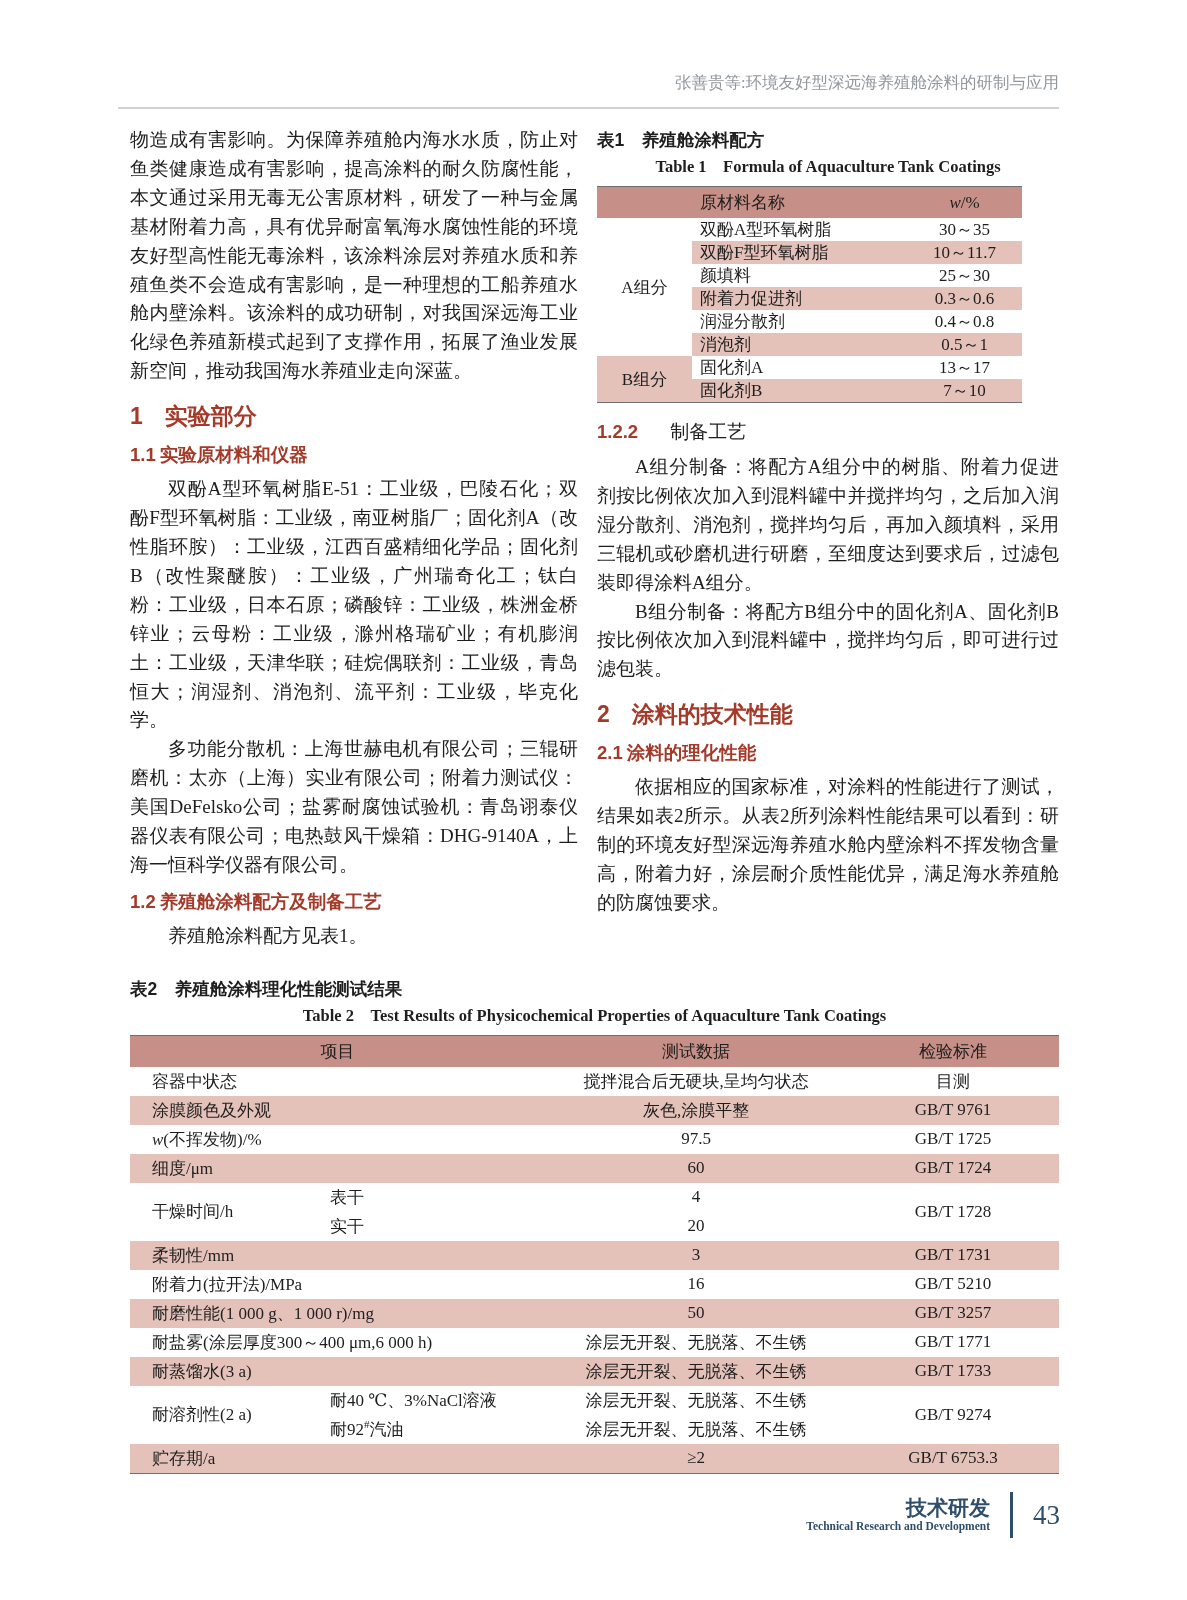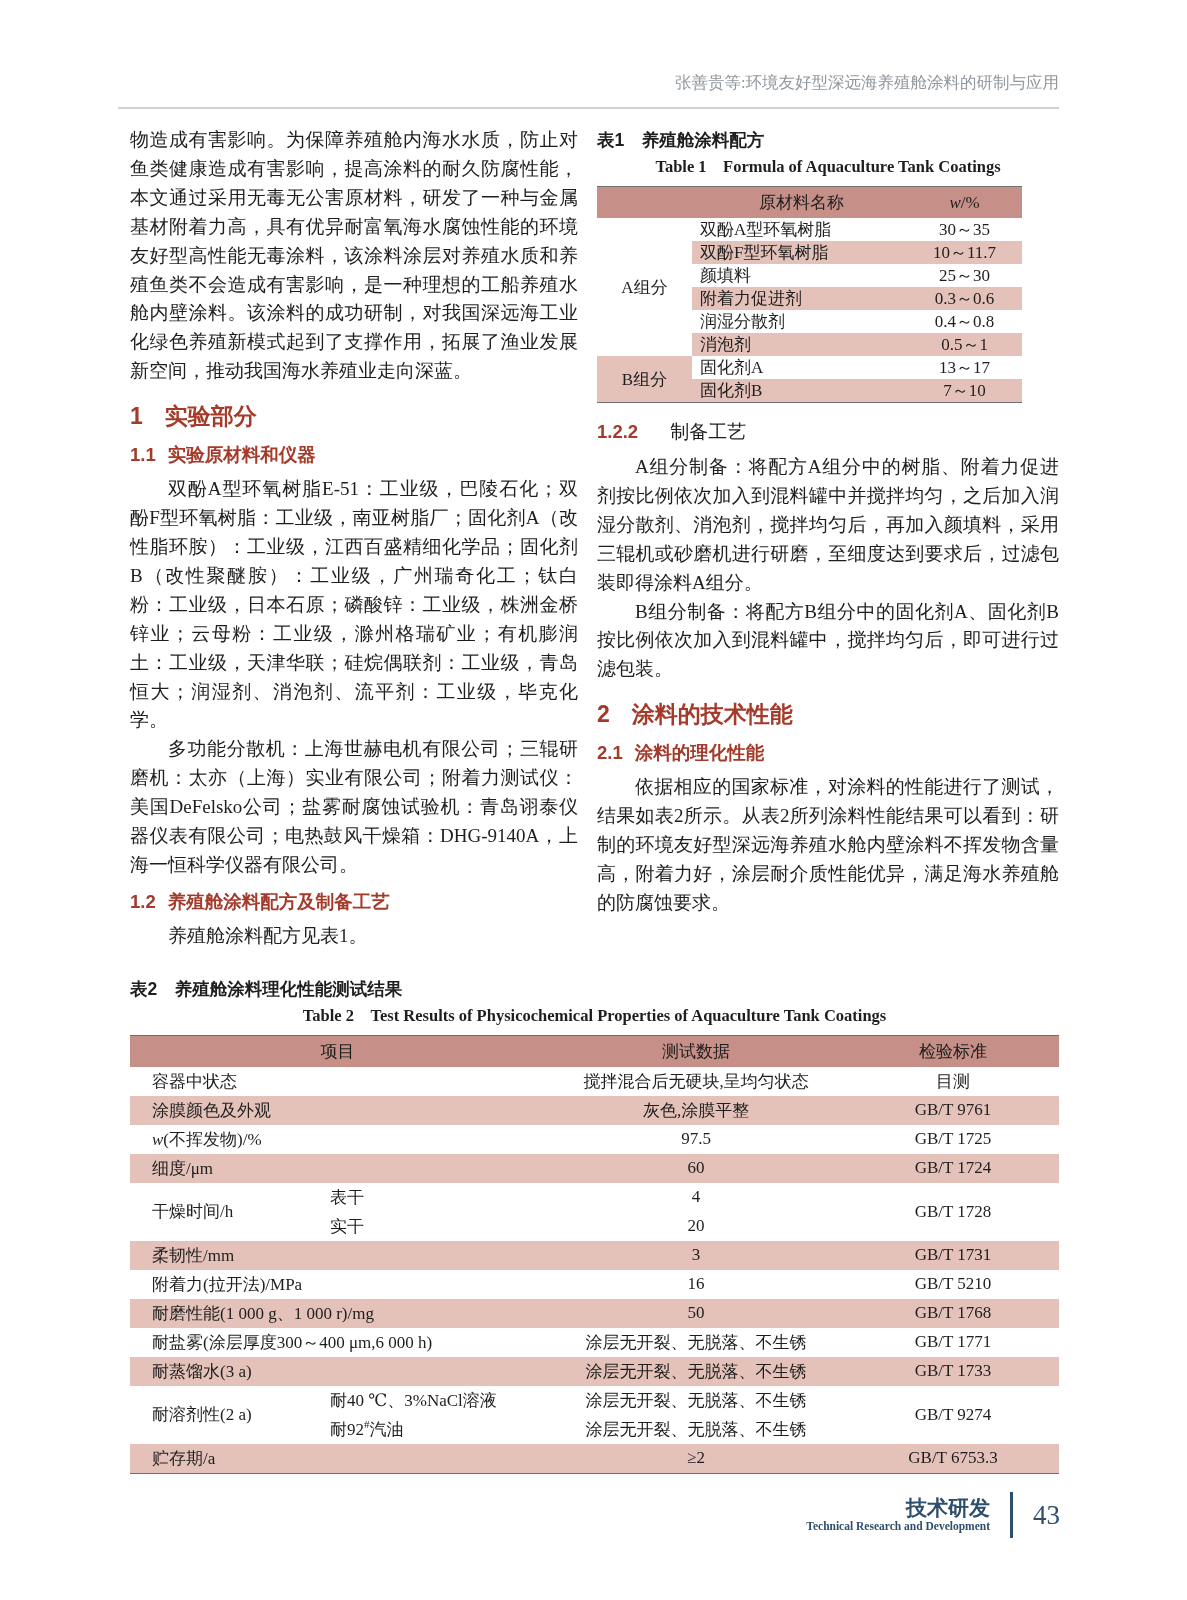--- a/index.html
+++ b/index.html
@@ -33,21 +33,21 @@
   }
   p.indent{text-indent:2em;}
   
   .h1{
     display:flex;align-items:baseline;gap:22px;
     font-family:"Liberation Sans","DejaVu Sans",sans-serif;
     font-weight:bold;color:var(--red);font-size:23px;
     margin:15px 0 10px 0;
   }
   .h2{
-    display:flex;align-items:baseline;gap:12px;
+    display:flex;align-items:baseline;gap:4px;
     font-family:"Liberation Sans","DejaVu Sans",sans-serif;
     font-weight:bold;color:var(--red);font-size:18.5px;
     margin:9px 0 8px 0;
   }
   .h3{
     display:flex;align-items:baseline;gap:32px;
     font-family:"Liberation Sans","DejaVu Sans",sans-serif;
     font-weight:bold;color:var(--red);font-size:18.5px;
     margin:9px 0 8px 0;
   }
@@ -65,21 +65,21 @@
   }
   
   .t1{
     width:425px;border-collapse:collapse;font-size:17px;
     border-top:1.5px solid #6f6f6f;border-bottom:1.5px solid #6f6f6f;
     table-layout:fixed;
   }
   .t1 col.c-g{width:95px;} .t1 col.c-n{width:215px;} .t1 col.c-v{width:115px;}
   .t1 th,.t1 td{height:23px;padding:0 4px;font-weight:normal;}
   .t1 thead th{background:var(--band);height:31px;}
-  .t1 th.name{text-align:center;padding-left:8px;}
+  .t1 th.name{text-align:left;padding-left:8px;}
   .t1 th.val{text-align:center;}
   .t1 td.g{text-align:center;}
   .t1 td.name{text-align:left;padding-left:8px;}
   .t1 td.val{text-align:center;}
   .t1 .pink{background:var(--pink);}
   
   .t2-section{margin-top:26px;}
   .t2{
     width:929px;border-collapse:collapse;font-size:17px;
     border-top:1.5px solid #6f6f6f;border-bottom:1.5px solid #6f6f6f;
@@ -276,21 +276,21 @@
               <td class="std">GB/T 1731</td>
             </tr>
             <tr>
               <td class="item" colspan="2">附着力(拉开法)/MPa</td>
               <td class="data">16</td>
               <td class="std">GB/T 5210</td>
             </tr>
             <tr class="pink-row">
               <td class="item" colspan="2">耐磨性能(1 000 g、1 000 r)/mg</td>
               <td class="data">50</td>
-              <td class="std">GB/T 1768</td>
+              <td class="std">GB/T 3257</td>
             </tr>
             <tr>
               <td class="item" colspan="2">耐盐雾(涂层厚度300～400 μm,6 000 h)</td>
               <td class="data">涂层无开裂、无脱落、不生锈</td>
               <td class="std">GB/T 1771</td>
             </tr>
             <tr class="pink-row">
               <td class="item" colspan="2">耐蒸馏水(3 a)</td>
               <td class="data">涂层无开裂、无脱落、不生锈</td>
               <td class="std">GB/T 1733</td>

